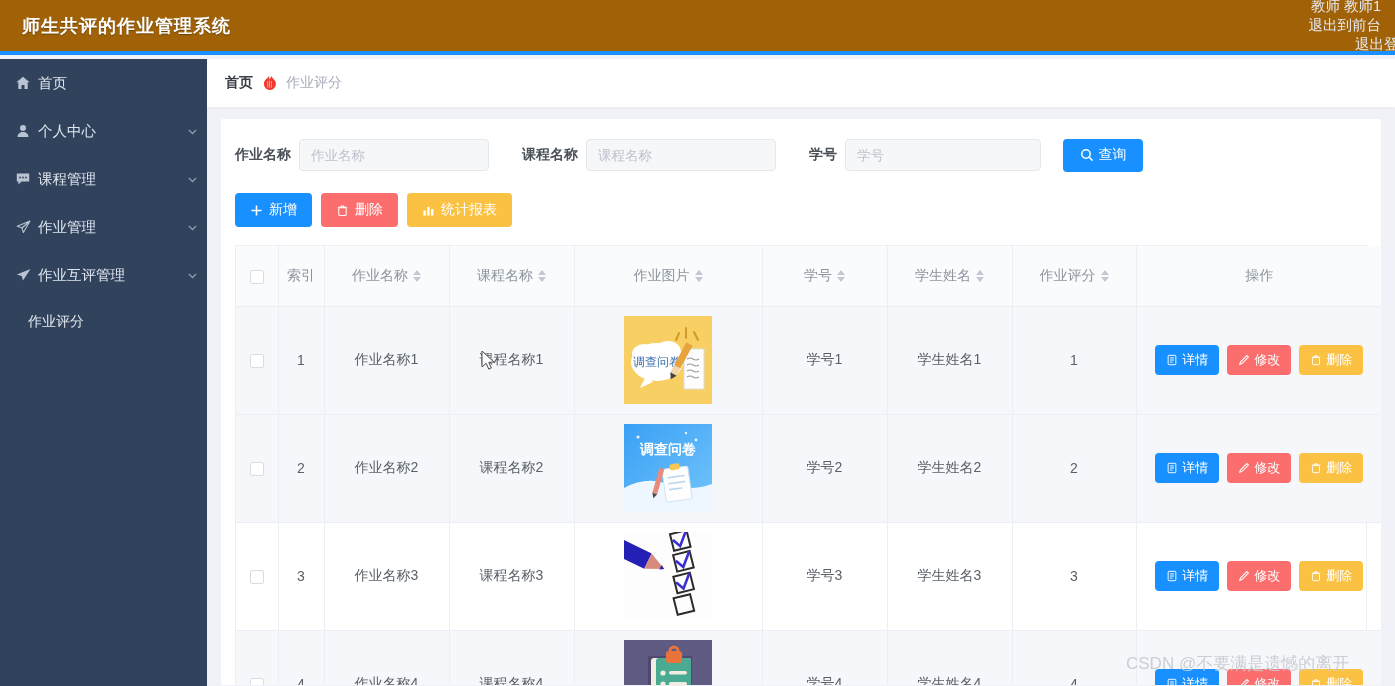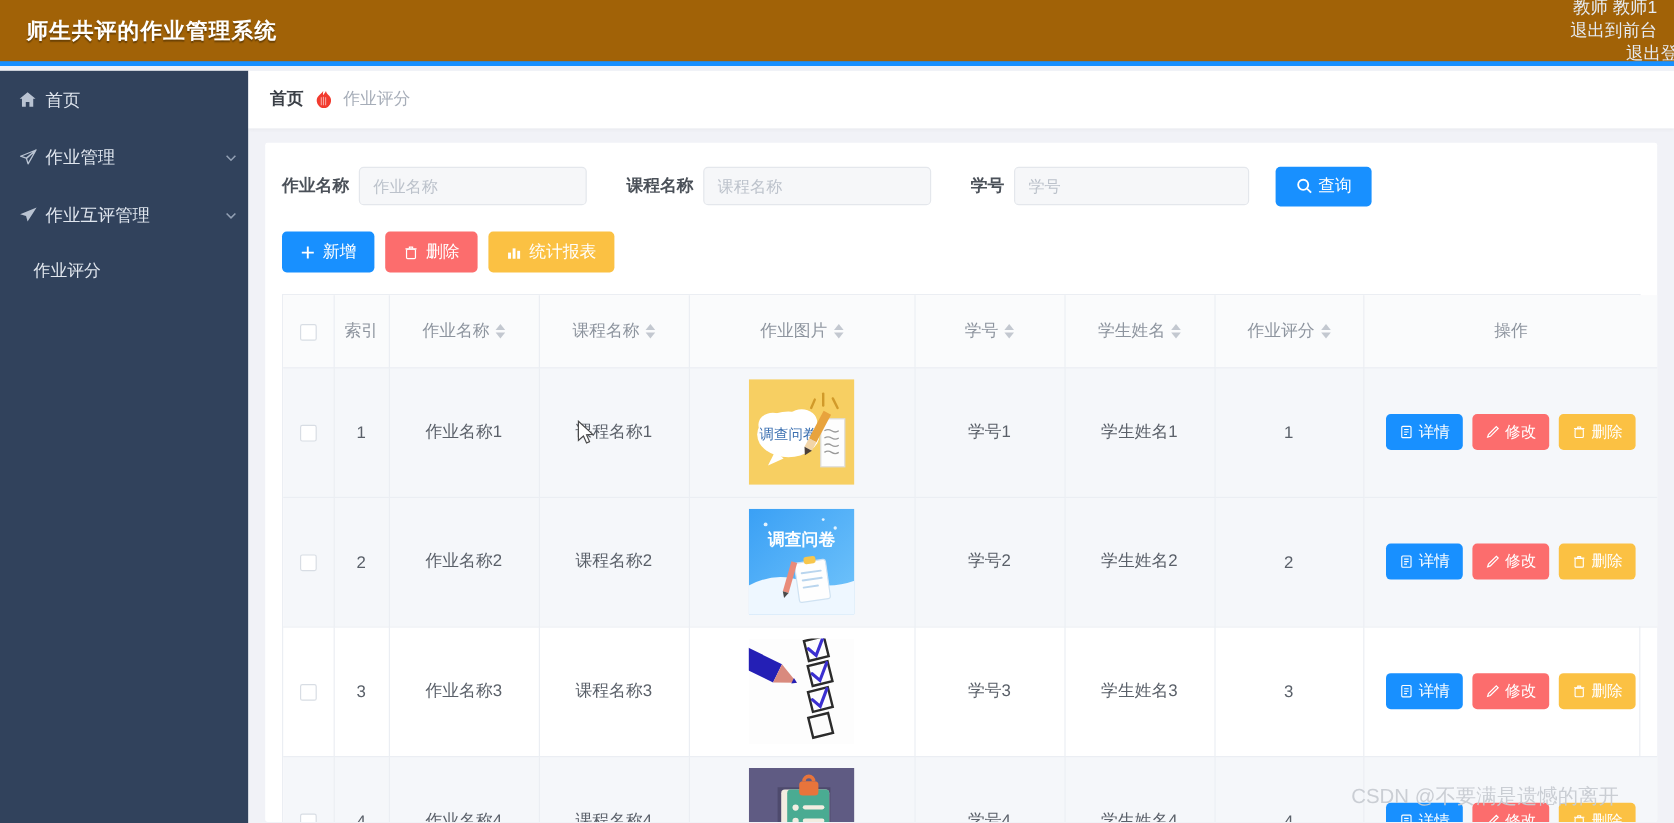--- a/index.html
+++ b/index.html
@@ -186,22 +186,54 @@
     <div class="menu-item">
       <span class="mi-icon">
         <svg width="16" height="16" viewBox="0 0 16 16">
             <path fill="currentColor" d="M8 1.8 1.4 7.3h1.9V14h3.2v-3.9h3V14h3.2V7.3h1.9z"></path>
           </svg>
       </span>
       <span class="mi-label">首页</span>
       <span class="mi-arrow"></span>
     </div>
 
-
-
+    <div class="menu-item">
+      <span class="mi-icon">
+        <svg width="16" height="16" viewBox="0 0 16 16">
+            <circle cx="8" cy="5" r="3" fill="currentColor"></circle>
+            <path fill="currentColor" d="M2.5 14c0-3 2.5-5 5.5-5s5.5 2 5.5 5z"></path>
+          </svg>
+      </span>
+      <span class="mi-label">个人中心</span>
+      <span class="mi-arrow">
+        <svg width="11" height="11" viewBox="0 0 12 12">
+            <path d="M2 4.2 6 8.2l4-4" stroke="currentColor" stroke-width="1.4" fill="none"></path>
+          </svg>
+      </span>
+    </div>
+
+
+    <div class="menu-item">
+      <span class="mi-icon">
+        <svg width="16" height="16" viewBox="0 0 16 16">
+            <path fill="currentColor" d="M1.8 2.5h12.4v8H6.6L3.4 13.4V10.5H1.8z"></path>
+            <g fill="#31425c">
+              <circle cx="5" cy="6.5" r=".9"></circle>
+              <circle cx="8" cy="6.5" r=".9"></circle>
+              <circle cx="11" cy="6.5" r=".9"></circle>
+            </g>
+          </svg>
+      </span>
+      <span class="mi-label">课程管理</span>
+      <span class="mi-arrow">
+        <svg width="11" height="11" viewBox="0 0 12 12">
+            <path d="M2 4.2 6 8.2l4-4" stroke="currentColor" stroke-width="1.4" fill="none"></path>
+          </svg>
+      </span>
+    </div>
 
     <div class="menu-item">
       <span class="mi-icon">
         <svg width="17" height="17" viewBox="0 0 17 17">
             <path d="M15 2 2.2 7.2l4.6 1.6L15 2 8.4 13.5l-1.4-4.5z" fill="none" stroke="currentColor" stroke-width="1.1" stroke-linejoin="round"></path>
           </svg>
       </span>
       <span class="mi-label">作业管理</span>
       <span class="mi-arrow">
         <svg width="11" height="11" viewBox="0 0 12 12">

